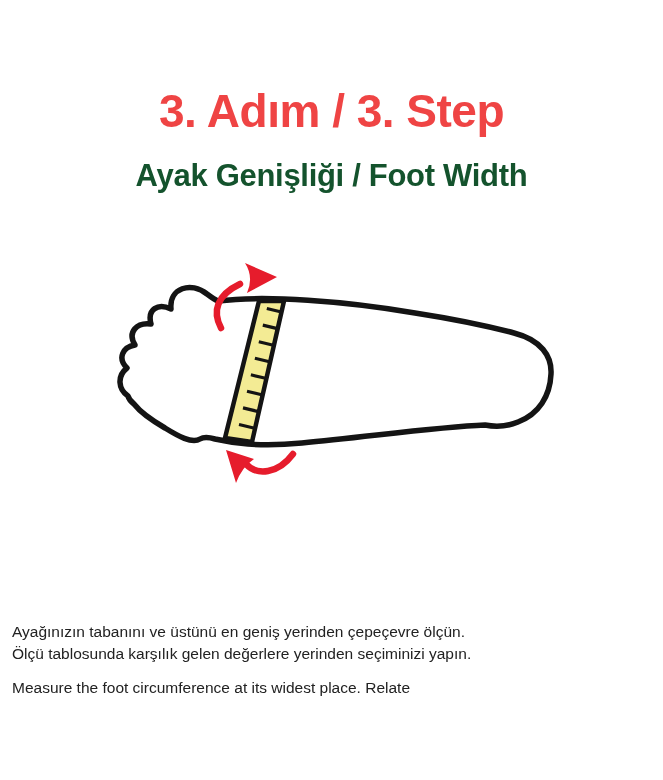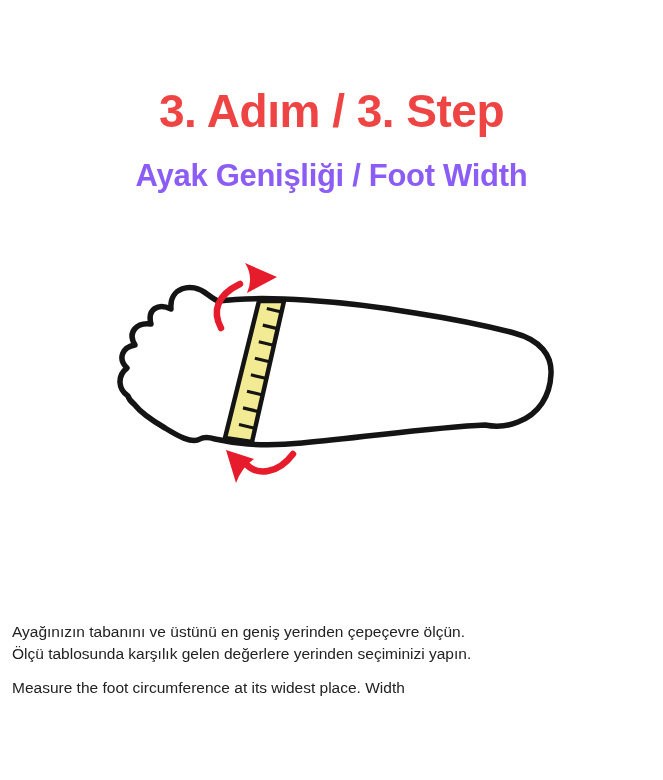--- a/index.html
+++ b/index.html
@@ -33,21 +33,21 @@
     position: absolute;
     top: 158px;
     left: 0;
     width: 100%;
     margin: 0;
     text-align: center;
     font-size: 31px;
     line-height: 36px;
     font-weight: 700;
     letter-spacing: -0.3px;
-    color: #8b5cf6;
+    color: #14532d;
   }
   .illustration {
     position: absolute;
     left: 105px;
     top: 255px;
     width: 460px;
     height: 235px;
   }
   .illustration svg { display: block; width: 100%; height: 100%; }
   .stroke-dark { stroke: #141414; }
@@ -142,16 +142,16 @@
 
     </svg>
   </div>
 
   <p class="body-text tr">
     <span>Ayağınızın tabanını ve üstünü en geniş yerinden çepeçevre ölçün.</span><br>
     <span>Ölçü tablosunda karşılık gelen değerlere yerinden seçiminizi yapın.</span>
   </p>
 
   <p class="body-text en">
-    <span>Measure the foot circumference at its widest place. Width</span><br>
+    <span>Measure the foot circumference at its widest place. Relate</span><br>
   </p>
 
 </div>
 
 </body></html>

